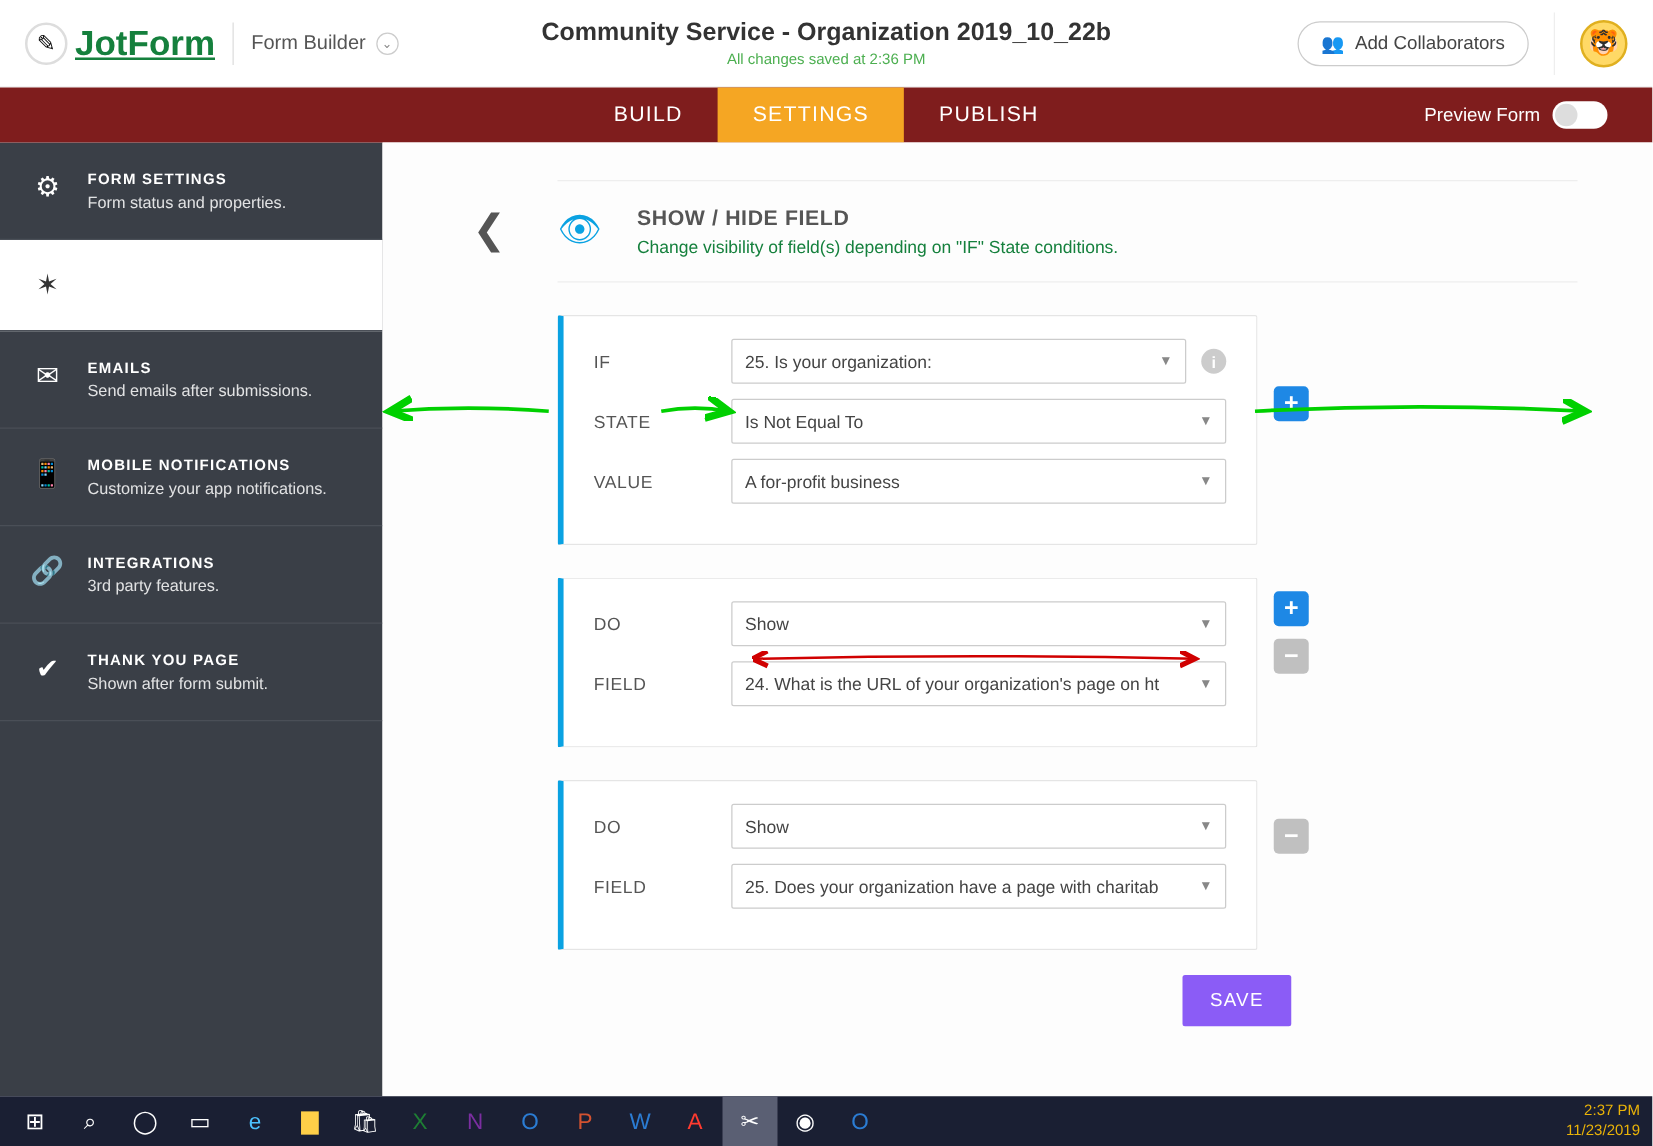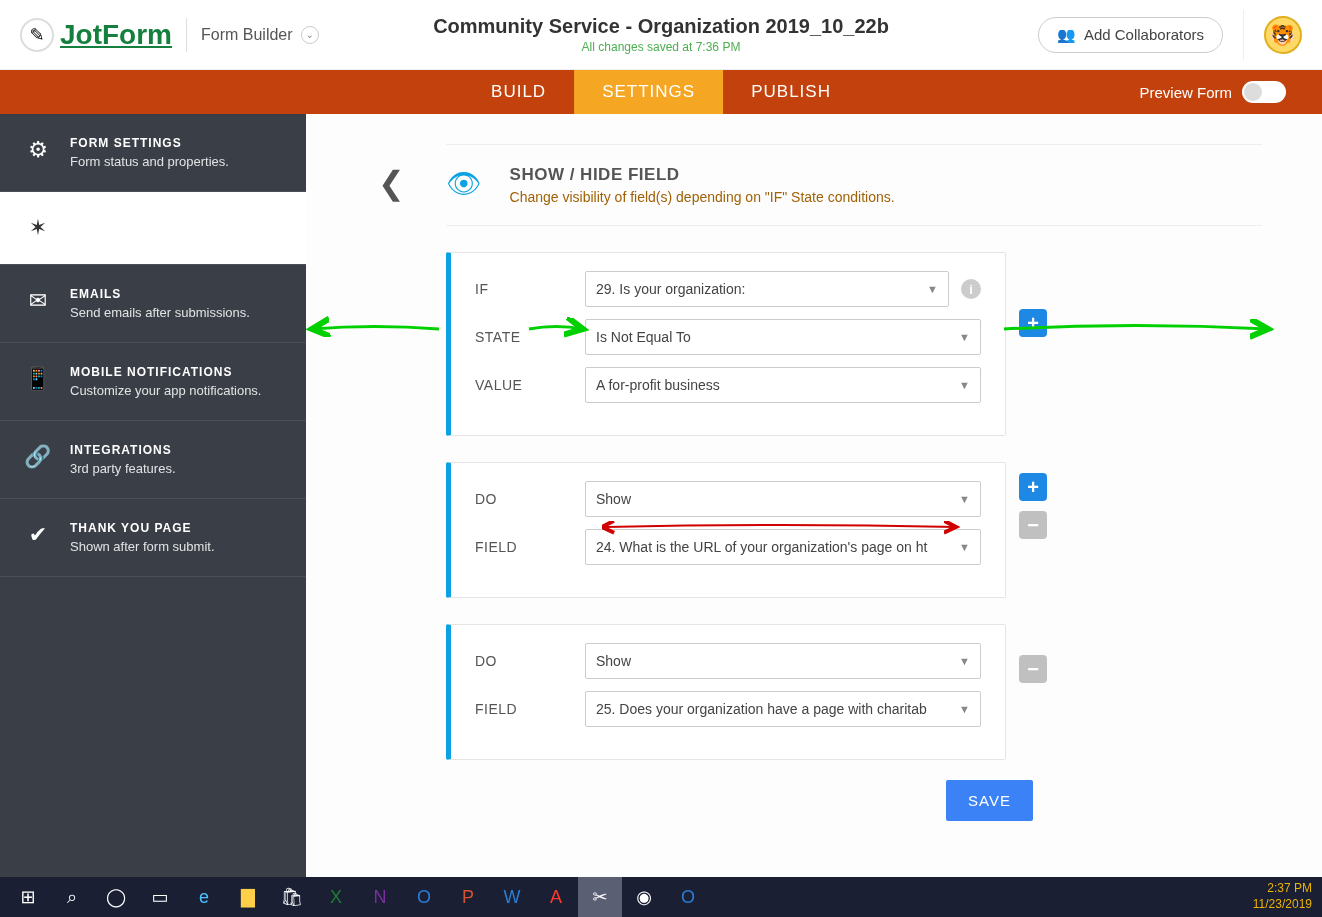--- a/index.html
+++ b/index.html
@@ -15,21 +15,21 @@
 .fb-caret { width:18px; height:18px; border:1px solid #ccc; border-radius:50%; display:flex; align-items:center; justify-content:center; font-size:10px; color:#888; margin-left:8px;}
 .title-center { position:absolute; left:50%; transform:translateX(-50%); text-align:center;}
 .title-center h1 { font-size:20px; font-weight:700; color:#333;}
 .title-center .saved { font-size:12px; color:#4caf50; margin-top:2px;}
 .top-right { position:absolute; right:20px; display:flex; align-items:center; gap:20px;}
 .collab-btn { border:1px solid #ccc; border-radius:20px; padding:8px 18px; display:flex; align-items:center; gap:8px; font-size:15px; color:#444; background:#fff; cursor:pointer;}
 .avatar { width:38px; height:38px; border-radius:50%; border:2px solid #e0b020; background:#ffd966; display:flex; align-items:center; justify-content:center; font-size:20px;}
 .vbar2 { width:1px; height:50px; background:#eee;}
 
 
-.tabbar { height:44px; background:#c2410c; display:flex; align-items:center; position:relative;}
+.tabbar { height:44px; background:#7f1d1d; display:flex; align-items:center; position:relative;}
 .tab-group { position:absolute; left:50%; transform:translateX(-50%); display:flex; height:100%;}
 .tab { padding:0 28px; display:flex; align-items:center; color:#fff; font-size:17px; letter-spacing:1px; font-weight:400; cursor:pointer;}
 .tab.active { background:#f5a623;}
 .preview { position:absolute; right:36px; display:flex; align-items:center; gap:10px; color:#fff; font-size:15px;}
 .toggle { width:44px; height:22px; background:#fff; border-radius:11px; position:relative;}
 .toggle::after { content:""; position:absolute; width:18px; height:18px; border-radius:50%; background:#ddd; top:2px; left:2px;}
 
 
 .main { display:flex; height:calc(100% - 70px - 44px - 40px);}
 .sidebar { width:306px; background:#3a3f47; color:#fff;}
@@ -38,35 +38,35 @@
 .side-icon { width:28px; height:28px; flex-shrink:0; display:flex; align-items:center; justify-content:center; font-size:22px;}
 .side-text .t1 { font-size:12px; letter-spacing:1px; font-weight:700;}
 .side-text .t2 { font-size:13px; opacity:.85; margin-top:4px;}
 .side-item.active .side-text .t2 { color:#666;}
 
 .content { flex:1; background:#fdfdfd; padding:30px 60px; position:relative;}
 .cond-header { display:flex; align-items:flex-start; gap:28px; padding:20px 0; border-top:1px solid #eee; border-bottom:1px solid #eee; margin-left:80px;}
 .back-arrow { font-size:32px; color:#555; cursor:pointer; position:absolute; left:72px; top:50px;}
 .eye { color:#0aa2e2; font-size:28px; margin-top:2px;}
 .ch-text .ct1 { font-size:17px; font-weight:700; color:#555; letter-spacing:.5px;}
-.ch-text .ct2 { font-size:14px; color:#a16207; margin-top:4px;}
+.ch-text .ct2 { font-size:14px; color:#15803d; margin-top:4px;}
 
 .card { background:#fff; border:1px solid #e5e5e5; border-left:5px solid #0aa2e2; border-radius:2px; margin-left:80px; width:560px; padding:18px 24px 20px; margin-top:26px; position:relative;}
 .row { display:flex; align-items:center; margin-bottom:12px;}
 .row:last-child { margin-bottom:0;}
 .row label { width:110px; font-size:14px; color:#555; letter-spacing:.5px;}
 .sel { flex:1; height:36px; border:1px solid #ccc; border-radius:2px; background:#fff; display:flex; align-items:center; justify-content:space-between; padding:0 10px; font-size:14px; color:#444; cursor:pointer;}
 .sel .caret { color:#888; font-size:11px;}
 .info-i { width:20px; height:20px; border-radius:50%; background:#ccc; color:#fff; display:flex; align-items:center; justify-content:center; font-size:13px; margin-left:12px; font-weight:700;}
 
 .side-btn { position:absolute; width:28px; height:28px; border-radius:4px; display:flex; align-items:center; justify-content:center; color:#fff; font-size:20px; font-weight:700; cursor:pointer;}
 .btn-add { background:#1e88e5;}
 .btn-rem { background:#c0c0c0;}
 
-.save-btn { margin-left:580px; margin-top:20px; background:#3b82f6; color:#fff; border:none; padding:12px 22px; font-size:15px; letter-spacing:1px; border-radius:2px; cursor:pointer;}
+.save-btn { margin-left:580px; margin-top:20px; background:#8b5cf6; color:#fff; border:none; padding:12px 22px; font-size:15px; letter-spacing:1px; border-radius:2px; cursor:pointer;}
 
 
 .anno-green { position:absolute; stroke:#00d000; stroke-width:3; fill:none;}
 .anno-red   { position:absolute; stroke:#d00000; stroke-width:2; fill:none;}
 
 
 .taskbar { height:40px; background:#1a1f33; display:flex; align-items:center; padding:0 6px; position:relative;}
 .tb-item { width:44px; height:40px; display:flex; align-items:center; justify-content:center; color:#fff; font-size:18px; cursor:pointer;}
 .tb-item.active { background:#5a5f73;}
 .tb-right { position:absolute; right:10px; color:#eab308; font-size:12px; text-align:right; line-height:1.3;}
@@ -78,21 +78,21 @@
   <div class="logo-wrap">
     <div class="logo-pen">✎</div>
     <span class="logo-text">JotForm</span>
   </div>
   <div class="vbar"></div>
   <span class="fb-label">Form Builder</span>
   <div class="fb-caret">⌄</div>
 
   <div class="title-center">
     <h1>Community Service - Organization 2019_10_22b</h1>
-    <div class="saved">All changes saved at 7:36 PM</div>
+    <div class="saved">All changes saved at 2:36 PM</div>
   </div>
 
   <div class="top-right">
     <button class="collab-btn">
       <span>👥</span>
       <span>Add Collaborators</span>
     </button>
     <div class="vbar2"></div>
     <div class="avatar">🐯</div>
   </div>
@@ -160,21 +160,21 @@
         <div class="ct1">SHOW / HIDE FIELD</div>
         <div class="ct2">Change visibility of field(s) depending on "IF" State conditions.</div>
       </div>
     </div>
 
     
     <div class="card">
       <div class="row">
         <label>IF</label>
         <div class="sel">
-            <span>29. Is your organization:</span>
+            <span>25. Is your organization:</span>
             <span class="caret">▼</span>
           </div>
         <div class="info-i">i</div>
       </div>
       <div class="row">
         <label>STATE</label>
         <div class="sel">
             <span>Is Not Equal To</span>
             <span class="caret">▼</span>
           </div>

